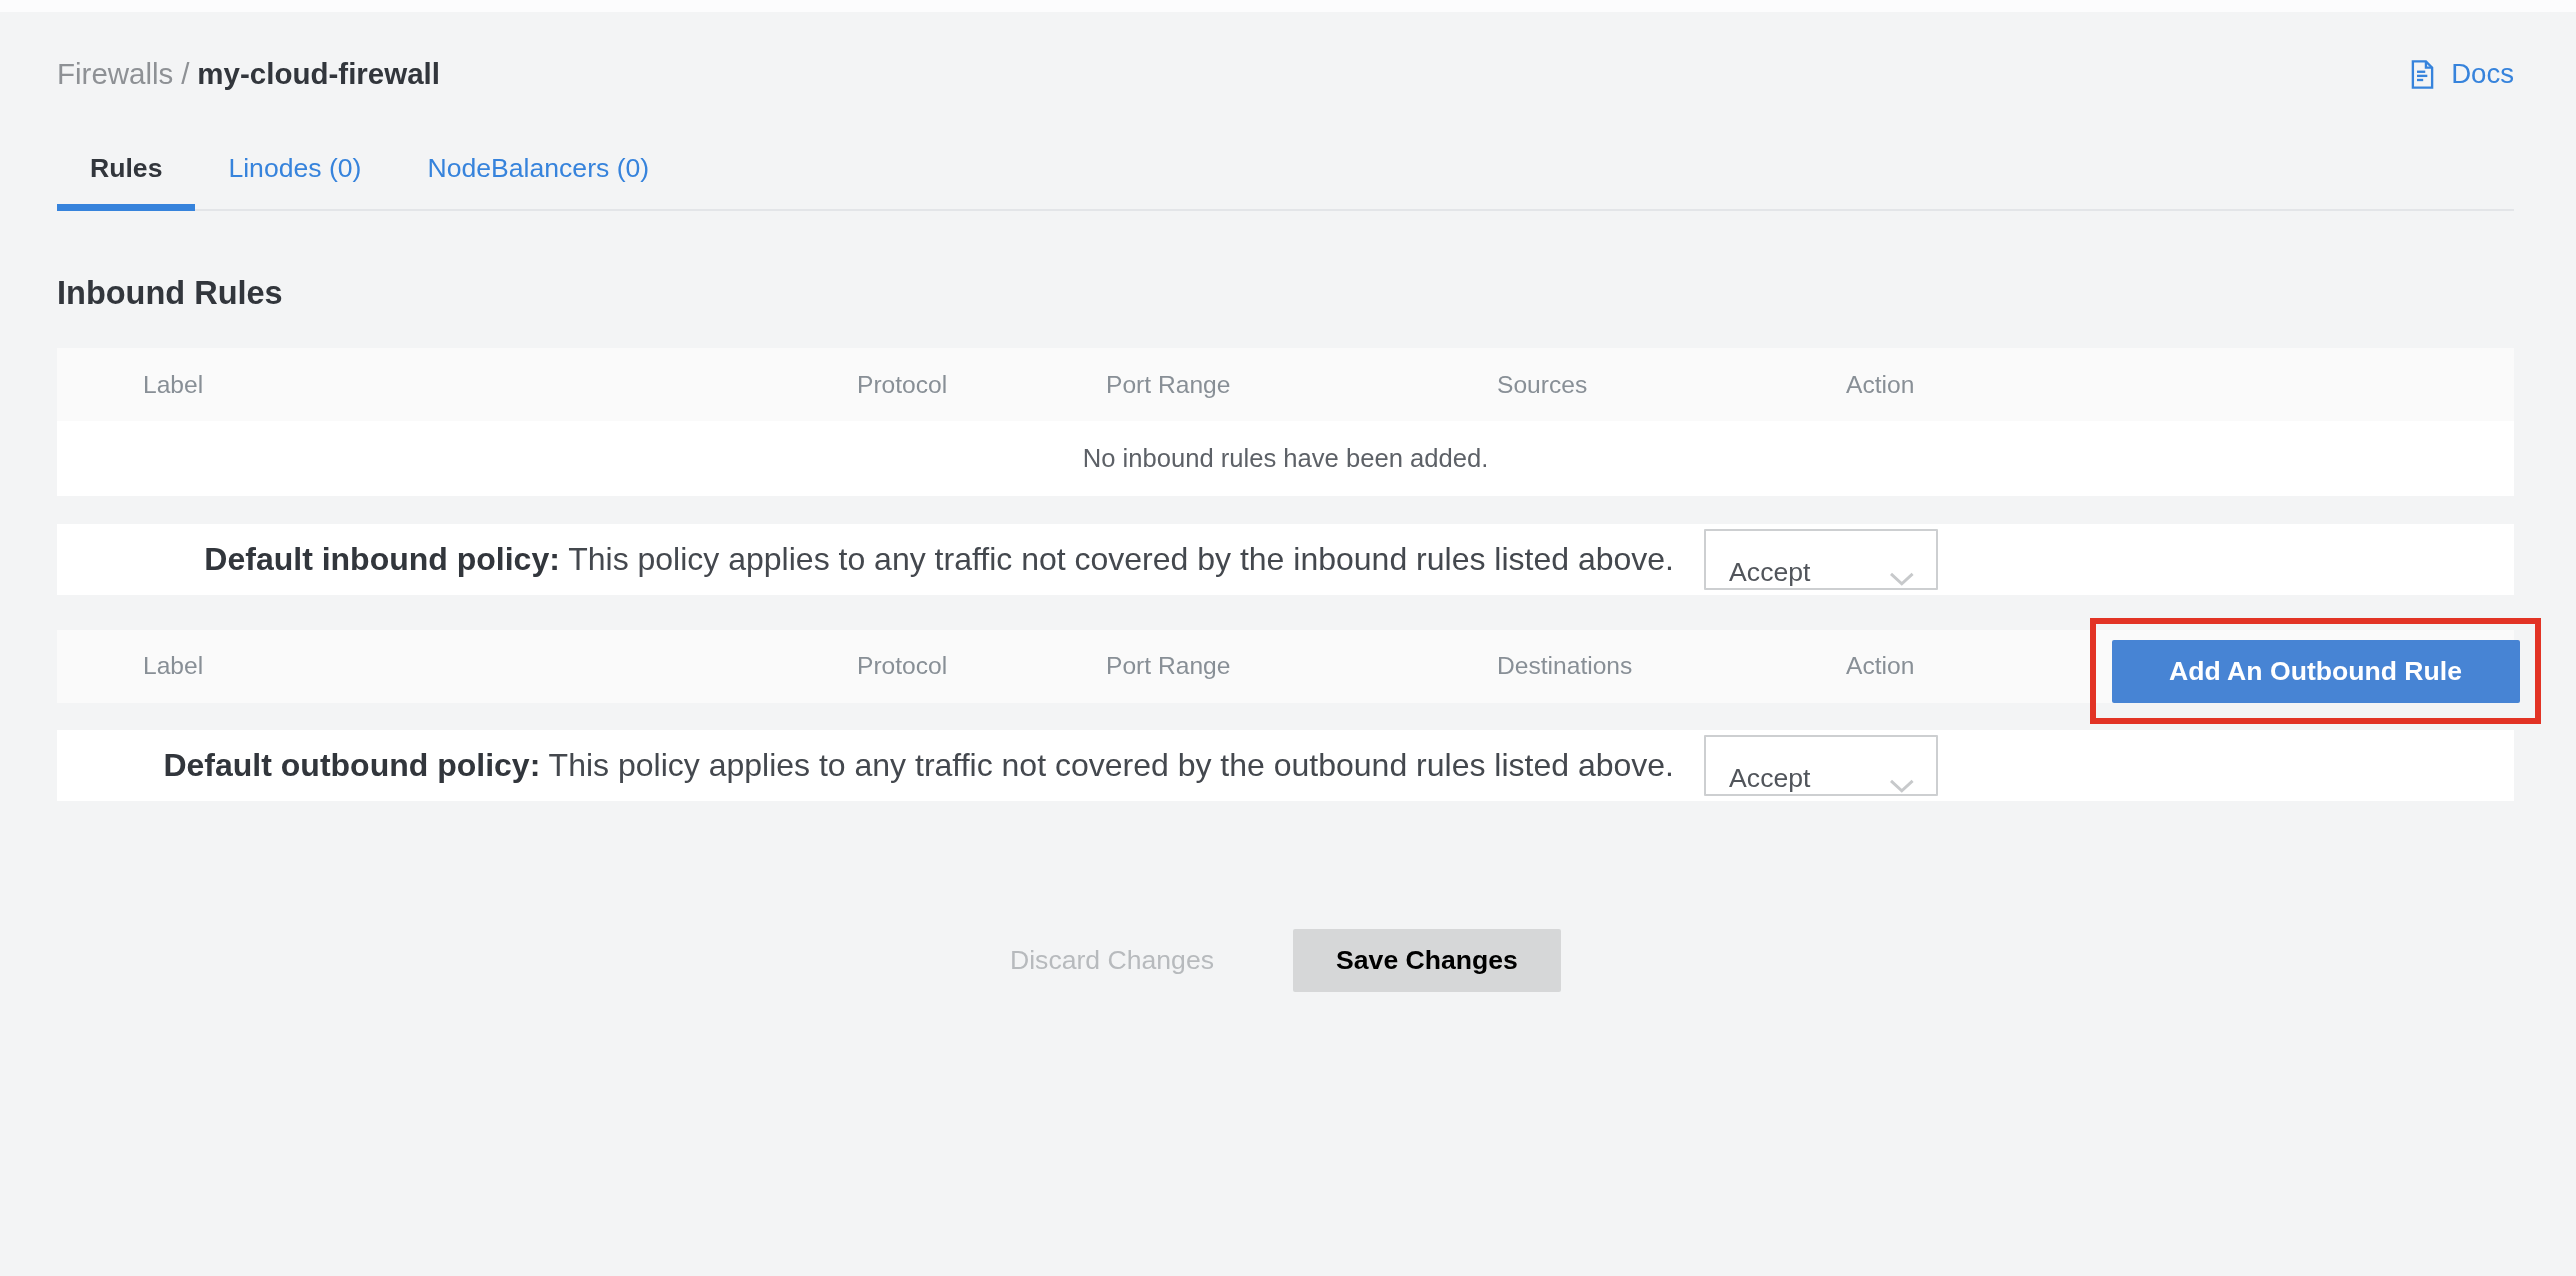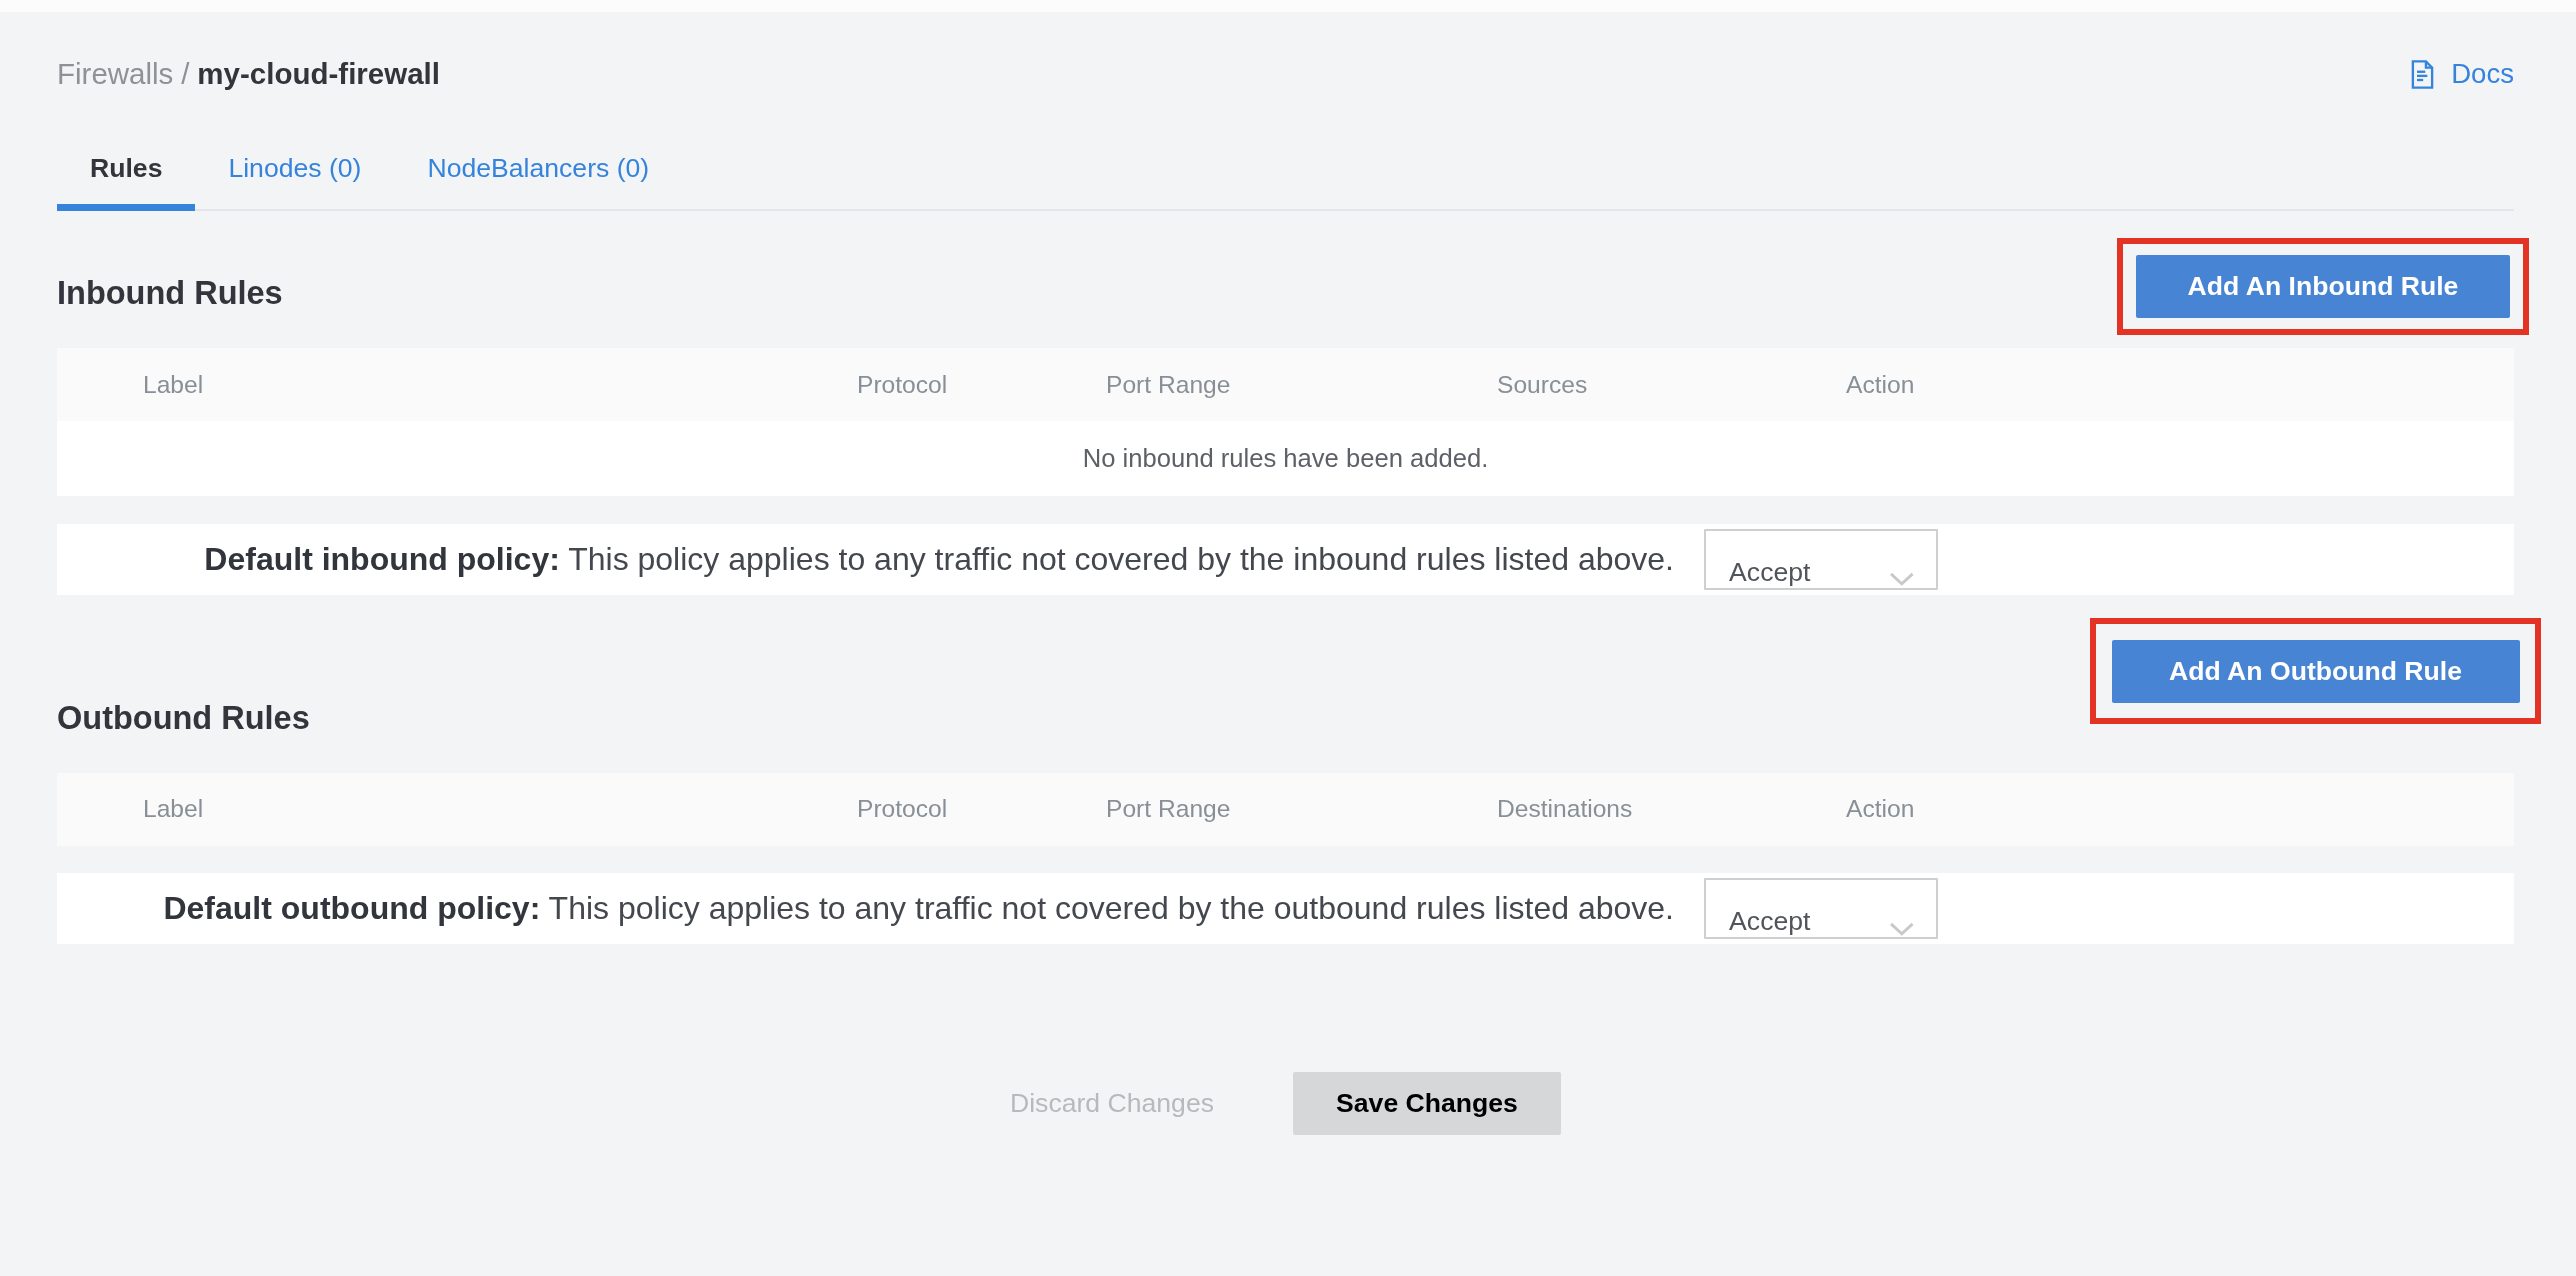--- a/index.html
+++ b/index.html
@@ -131,21 +131,20 @@
           <span>
             <svg width="27.6" height="16.7" viewBox="0 0 28 17" fill="none" stroke="#c7c9cb" stroke-width="3">
               <polyline points="3,3 14,13 25,3"></polyline>
             </svg>
           </span>
         </div>
         <div class="c5"></div>
       </div>
     </div>
 
-    <div class="section-title title-outbound">Outbound Rules</div>
 
     <div class="table">
       <div class="thead">
         <div class="c1">Label</div>
         <div class="c2">Protocol</div>
         <div class="c3">Port Range</div>
         <div class="c4">Destinations</div>
         <div class="c5">Action</div>
       </div>
       <div class="gap"></div>
@@ -165,20 +164,17 @@
         <div class="c5"></div>
       </div>
     </div>
 
     <div class="footer-row">
       <div class="discard-btn">Discard Changes</div>
       <div class="save-btn">Save Changes</div>
     </div>
   </div>
 
-  <div class="redbox redbox-inbound">
-    <button class="btn-primary btn-inbound">Add An Inbound Rule</button>
-  </div>
   <div class="redbox redbox-outbound">
     <button class="btn-primary btn-outbound">Add An Outbound Rule</button>
   </div>
 </div>
 
 
 </body></html>

